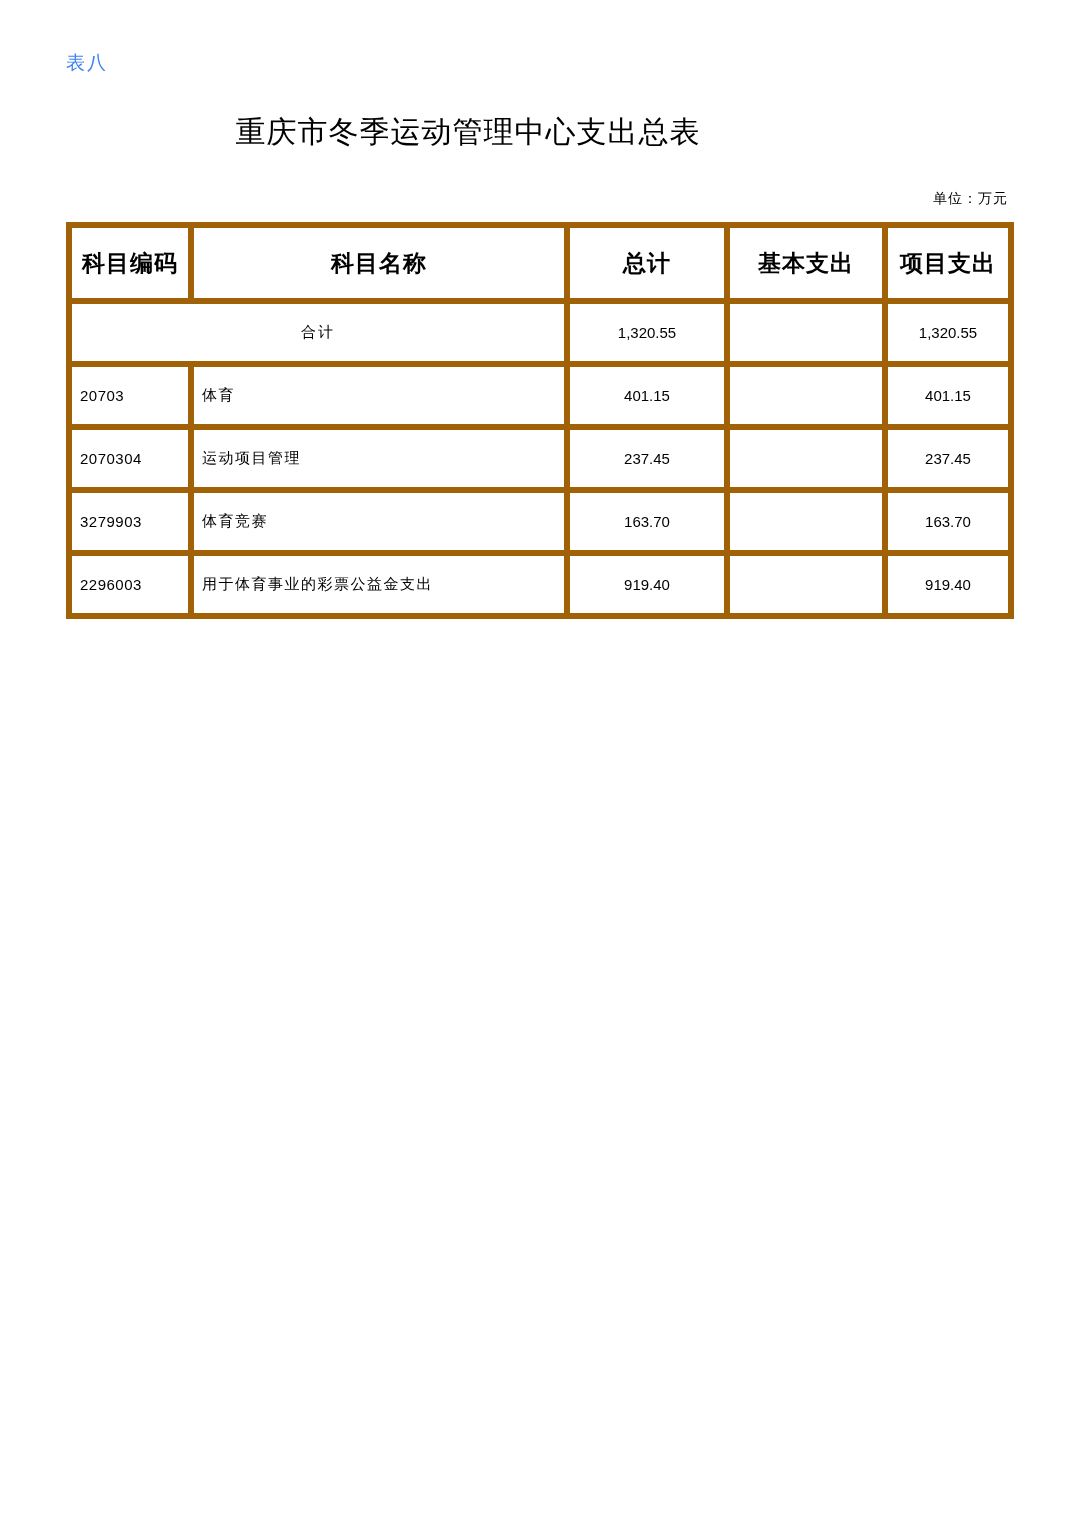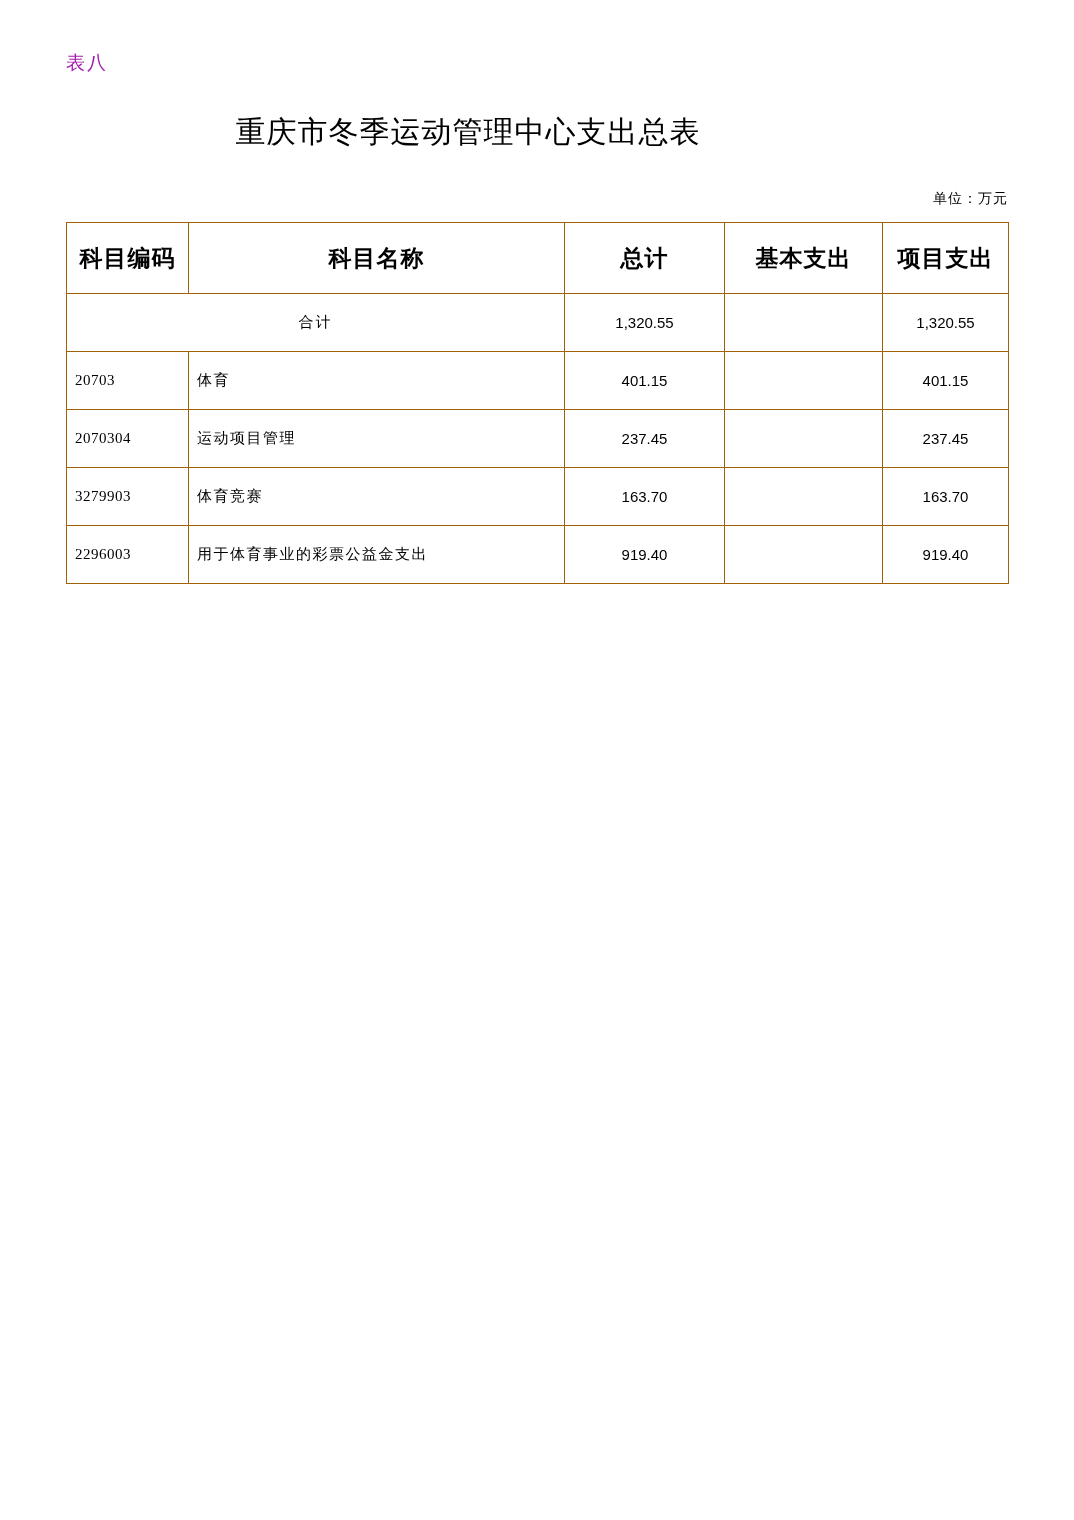--- a/index.html
+++ b/index.html
@@ -21,21 +21,21 @@
     height: 1520px;
     box-sizing: border-box;
   }
   .corner-tag {
     position: absolute;
     top: 50px;
     left: 66px;
     font-family: "Liberation Serif", serif;
     font-size: 19px;
     letter-spacing: 2px;
-    color: #a21caf;
+    color: #3b82f6;
   }
   .doc-title {
     position: absolute;
     top: 112px;
     left: 0;
     width: 936px;
     text-align: center;
     font-family: "Liberation Serif", serif;
     font-size: 30px;
     font-weight: normal;
@@ -51,42 +51,42 @@
   }
   table.budget {
     position: absolute;
     top: 222px;
     left: 66px;
     width: 942px;
     border-collapse: collapse;
     table-layout: fixed;
   }
   table.budget td, table.budget th {
-    border: 1px solid #a16207;
+    border: 6px solid #a16207;
     padding: 8px;
     vertical-align: middle;
   }
   thead th {
     height: 54px;
     font-size: 23px;
     font-weight: bold;
     text-align: center;
     font-family: "Liberation Serif", serif;
     letter-spacing: 1px;
   }
   .col-code  { width: 122px; }
   .col-name  { width: 376px; }
   .col-total { width: 160px; }
   .col-basic { width: 158px; }
   .col-proj  { width: 126px; }
 
   tbody td {
     height: 41px;
     font-size: 15px;
-    font-family: Liberation Serif, serif;
+    font-family: Liberation Sans, sans-serif;
   }
   td.code {
     text-align: left;
     padding-left: 4px;
     letter-spacing: 0.5px;
   }
   td.name {
     text-align: left;
     padding-left: 10px;
     letter-spacing: 1.5px;

